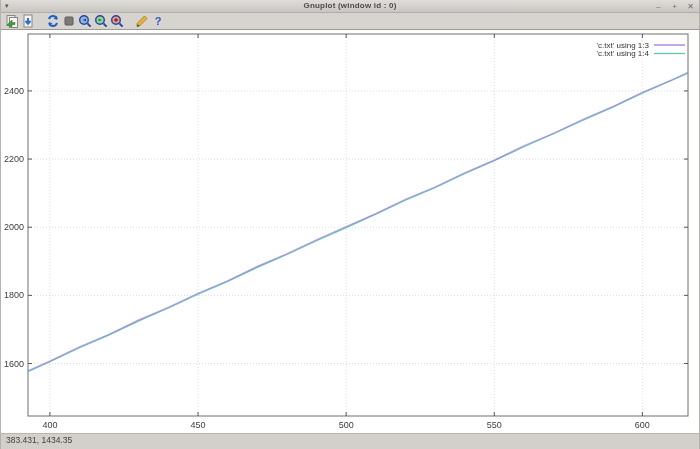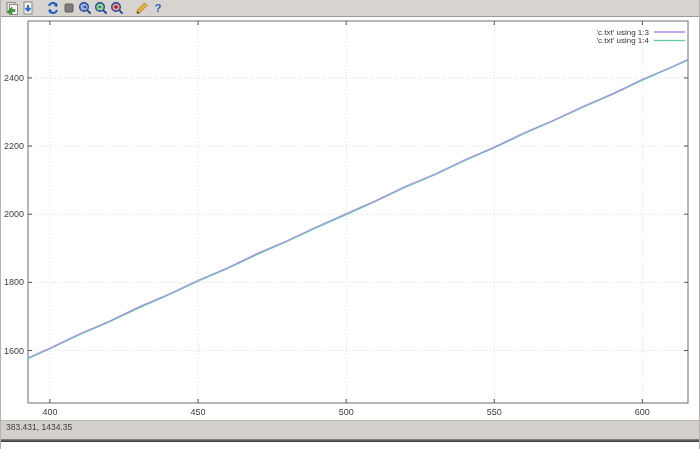--- a/index.html
+++ b/index.html
@@ -47,20 +47,29 @@
     height:19px;background:#d3d0cc;border-top:1px solid #b9b6b2;
     font-size:8.5px;color:#3f3e3c;line-height:12px;padding-left:5px;
   }
   .bottom-strip{height:3px;background:linear-gradient(#8f8c88,#34332f);}
 </style>
 </head>
 <body>
 
 <div class="window">
 
+  <div class="titlebar">
+    <span class="win-menu">▾</span>
+    <span class="title-text">Gnuplot (window id : 0)</span>
+    <span class="win-controls">
+      <span class="win-btn">–</span>
+      <span class="win-btn">+</span>
+      <span class="win-btn">✕</span>
+    </span>
+  </div>
 
   <div class="toolbar">
     <span class="tb-btn">
       <svg width="14" height="14" viewBox="0 0 14 14">
         <rect x="2" y="1.5" width="8" height="10" fill="#eceae6" stroke="#8a8884" stroke-width="1"></rect>
         <rect x="4.5" y="3.5" width="8" height="10" fill="#f7f6f4" stroke="#8a8884" stroke-width="1"></rect>
         <path d="M4 12 L9 7 L9 9.5 L12 9.5 L12 11.5 L9 11.5 L9 14 Z" transform="translate(-2,-1)" fill="#3d9e3d" stroke="#1e6e1e" stroke-width="0.5"></path>
       </svg>
     </span>
     <span class="tb-btn">

